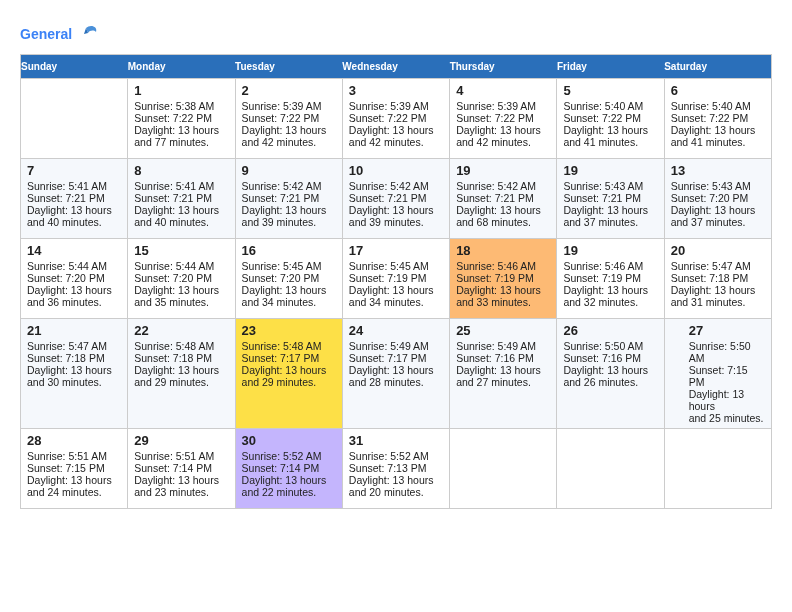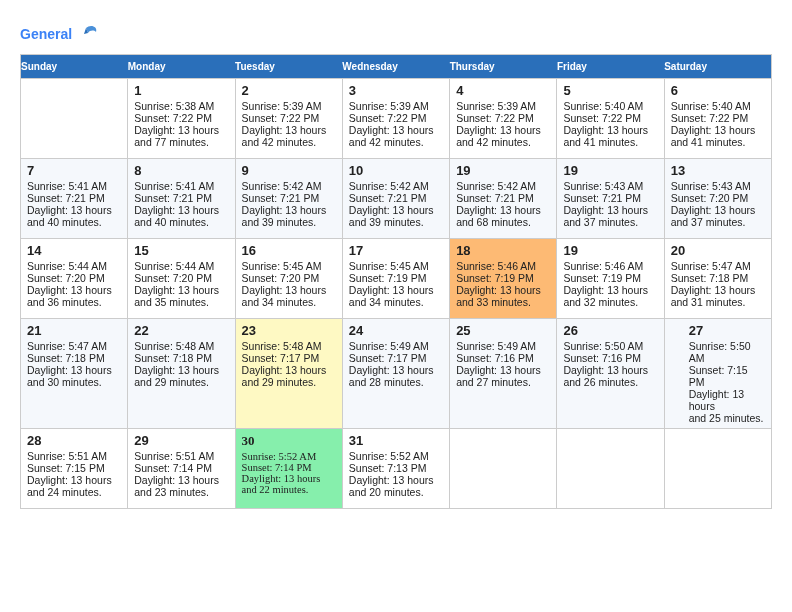--- a/index.html
+++ b/index.html
@@ -260,21 +260,21 @@
           <div>Daylight: 13 hours</div>
           <div>and 30 minutes.</div>
         </td>
         <td style="background: rgb(245, 248, 252);">
           <span class="day-number">22</span>
           <div>Sunrise: 5:48 AM</div>
           <div>Sunset: 7:18 PM</div>
           <div>Daylight: 13 hours</div>
           <div>and 29 minutes.</div>
         </td>
-        <td style="background: #fef9c3;">
+        <td style="background: #fde047;">
           <span class="day-number">23</span>
           <div>Sunrise: 5:48 AM</div>
           <div>Sunset: 7:17 PM</div>
           <div>Daylight: 13 hours</div>
           <div>and 29 minutes.</div>
         </td>
         <td style="background: rgb(245, 248, 252); margin-top: 13px;">
           <span class="day-number">24</span>
           <div>Sunrise: 5:49 AM</div>
           <div>Sunset: 7:17 PM</div>
@@ -311,21 +311,21 @@
           <div>Daylight: 13 hours</div>
           <div>and 24 minutes.</div>
         </td>
         <td style="background: rgb(255, 255, 255);">
           <span class="day-number">29</span>
           <div>Sunrise: 5:51 AM</div>
           <div>Sunset: 7:14 PM</div>
           <div>Daylight: 13 hours</div>
           <div>and 23 minutes.</div>
         </td>
-        <td style="background: #86efac; font-family: Liberation Serif, serif;">
+        <td style="background: #c4b5fd;">
           <span class="day-number">30</span>
           <div>Sunrise: 5:52 AM</div>
           <div>Sunset: 7:14 PM</div>
           <div>Daylight: 13 hours</div>
           <div>and 22 minutes.</div>
         </td>
         <td style="background: rgb(255, 255, 255);">
           <span class="day-number">31</span>
           <div>Sunrise: 5:52 AM</div>
           <div>Sunset: 7:13 PM</div>

